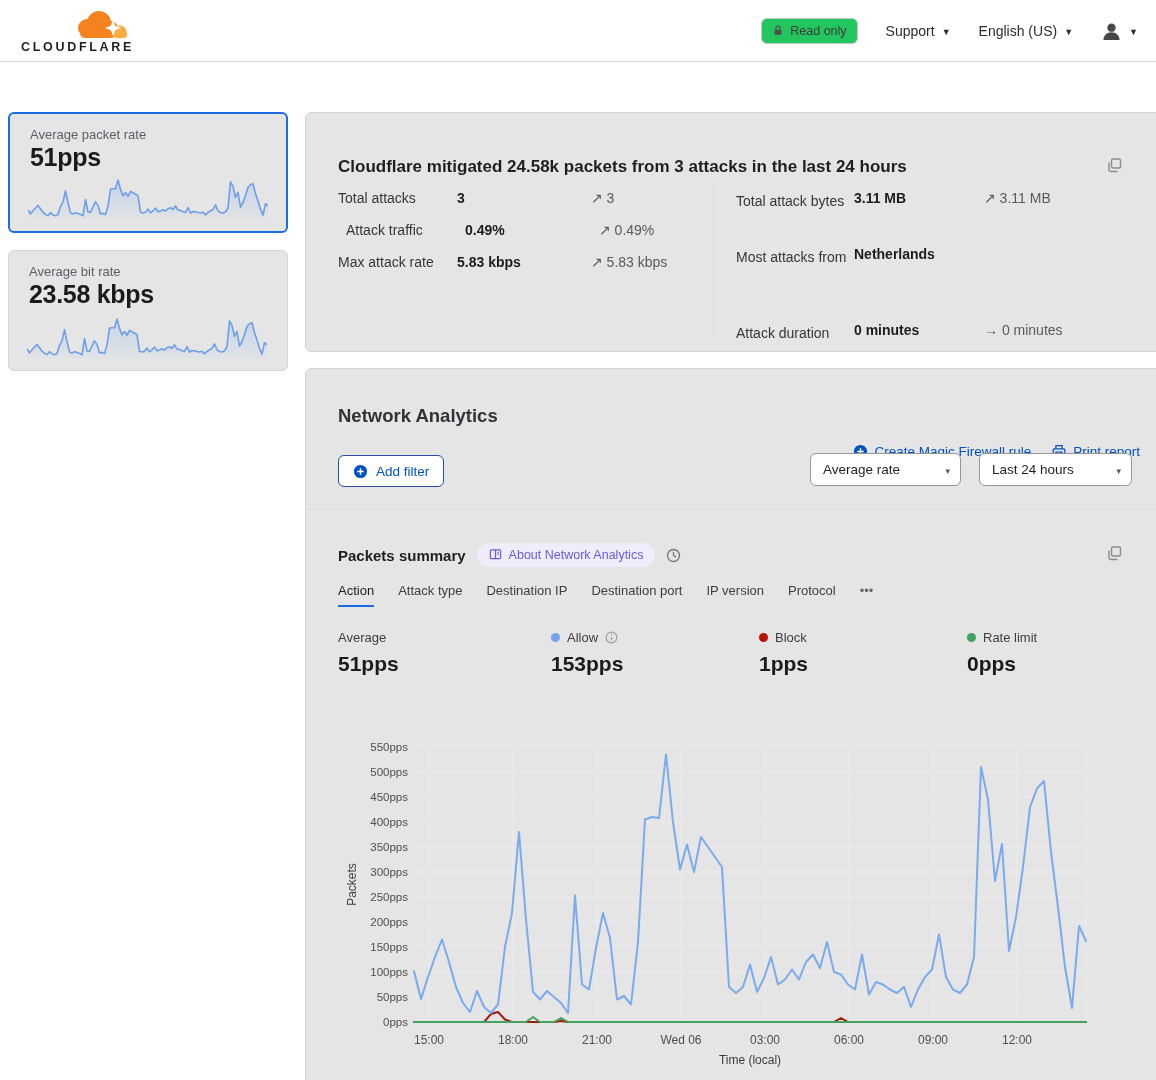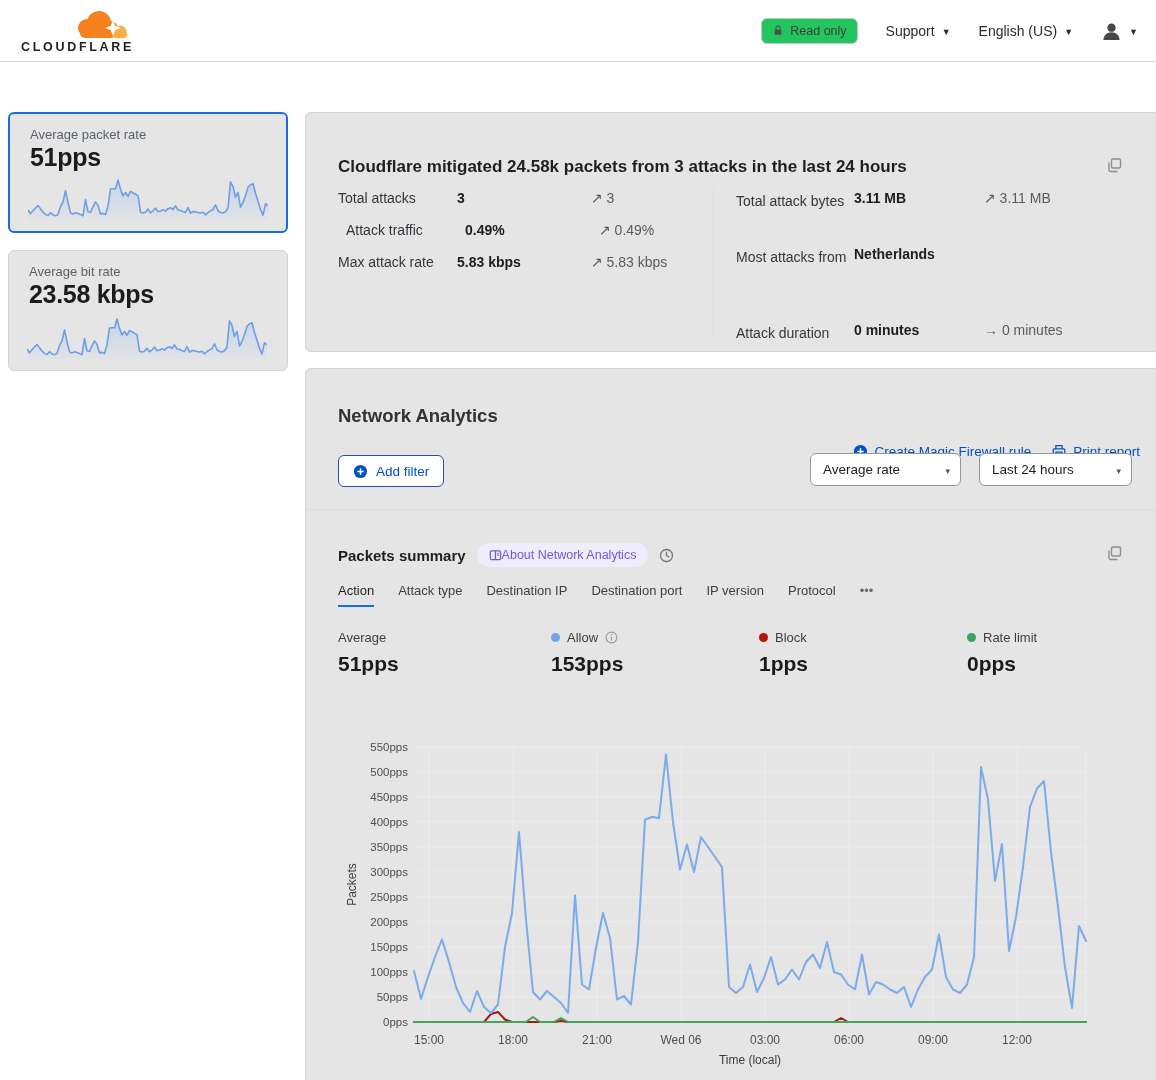--- a/index.html
+++ b/index.html
@@ -47,21 +47,21 @@
             color:#0051c3;cursor:pointer;box-sizing:border-box;}
   .select{position:absolute;top:84px;height:33px;border:1px solid #979797;border-radius:6px;background:#fff;
             font-size:13.5px;color:#1f1f1f;display:flex;align-items:center;justify-content:space-between;
             padding:0 10px 0 12px;box-sizing:border-box;cursor:pointer;}
   #select-metric{left:504px;width:151px;}
   #select-range{left:673px;width:153px;}
   .select .caret{color:#555;}
   .na-divider{position:absolute;top:140px;left:0;width:880px;border-top:1px solid #dcdcdc;}
   .packets-title-row{position:absolute;left:32px;top:174px;display:flex;align-items:center;gap:11px;}
   .packets-title{font-size:15px;font-weight:700;color:#1f1f1f;}
-  .about-badge{display:flex;align-items:flex-end;background:#efecfc;color:#6a5cd8;
+  .about-badge{display:flex;align-items:flex-start;gap:7px;background:#efecfc;color:#6a5cd8;
             border-radius:13px;padding:5px 12px;font-size:12.5px;cursor:pointer;}
   .tabs{position:absolute;left:32px;top:214px;display:flex;gap:24px;font-size:13px;color:#3c4045;}
   .tab{padding-bottom:7px;cursor:pointer;white-space:nowrap;text-align:center;}
   .tab.active{color:#1d1d1d;border-bottom:2px solid #1a6ce0;}
   .legend-row{position:absolute;left:32px;top:260px;display:flex;}
   .legend-col{box-sizing:border-box;}
   .legend-col.bordered{border-left:1px solid #e4e4e4;padding-left:16px;}
   .legend-head{display:flex;align-items:center;gap:7px;font-size:13px;color:#3a3e42;height:16px;}
   .dot{width:9px;height:9px;border-radius:50%;display:inline-block;}
   .legend-value{font-size:21px;font-weight:700;color:#1b1b1b;margin-top:7px;}

